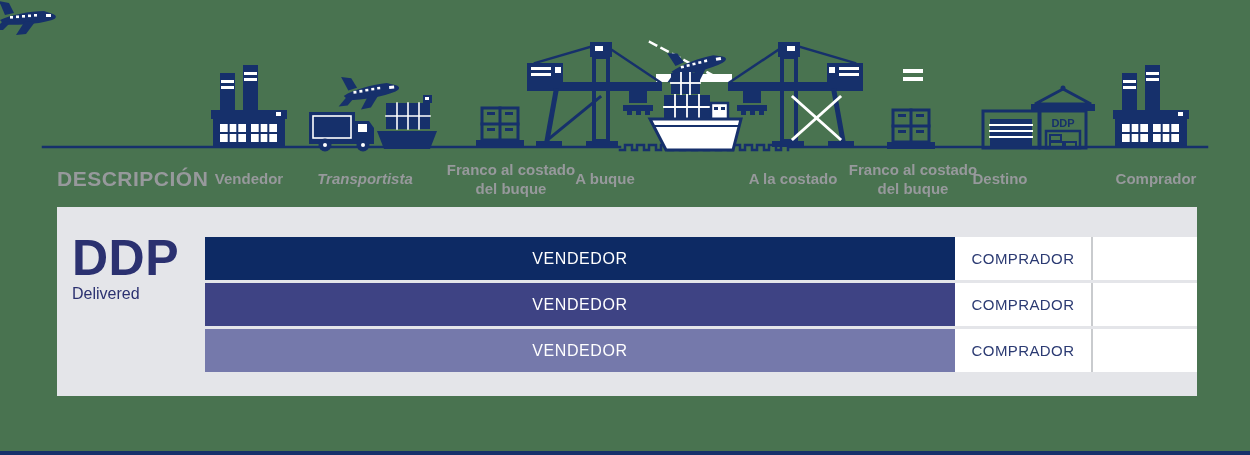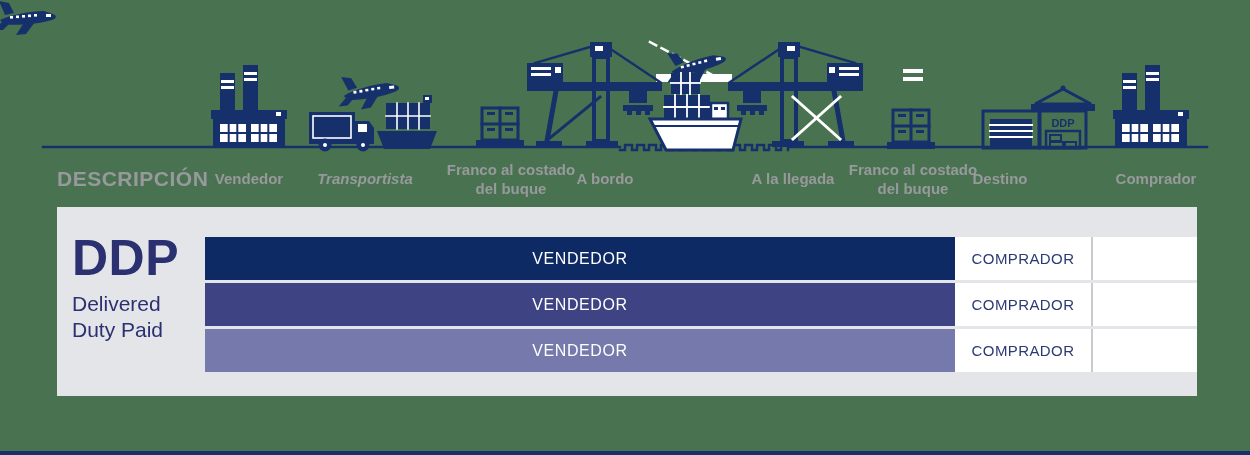--- a/index.html
+++ b/index.html
@@ -27,21 +27,21 @@
   .s7{left:1095px;width:122px;}
 
   .illustration{position:absolute;left:0;top:0;width:1250px;height:210px;}
 
   .table-card{
     position:absolute;left:57px;top:207px;width:1140px;height:189px;
     background:#e4e5e9;
   }
   .incoterm-block{position:absolute;left:15px;top:26px;color:#2b3170;}
   .incoterm-code{font-size:50px;font-weight:bold;line-height:1.02;letter-spacing:0.5px;}
-  .incoterm-name{font-size:21px;line-height:1.26;margin-top:7px;}
+  .incoterm-name{font-size:16px;line-height:1.26;}
 
   .rows-wrap{position:absolute;left:148px;top:30px;width:992px;}
   .resp-row{display:flex;height:43px;margin-bottom:3px;}
   .resp-row:last-child{margin-bottom:0;}
   .seller-bar{
     width:750px;display:flex;align-items:center;justify-content:center;
     color:#ffffff;font-size:16px;letter-spacing:0.6px;
   }
   .buyer-cell{
     width:136px;background:#ffffff;display:flex;align-items:center;justify-content:center;
@@ -226,32 +226,31 @@
       <rect x="1065" y="142" width="11" height="6" fill="none" stroke="#16306b" stroke-width="2"></rect>
     </g>
   </g>
   <use href="#plane" transform="translate(342,76) rotate(-5)"></use>
 </svg>
 
 <div class="desc-label">DESCRIPCIÓN</div>
 <div class="stage-label s0">Vendedor</div>
 <div class="stage-label s1">Transportista</div>
 <div class="stage-label s2">Franco al costado del buque</div>
-<div class="stage-label s3">A bordo</div>
-<div class="stage-label s4">A la llegada</div>
+<div class="stage-label s3">A buque</div>
+<div class="stage-label s4">A la costado</div>
 <div class="stage-label s5">Franco al costado del buque</div>
 <div class="stage-label s6">Destino</div>
 <div class="stage-label s7">Comprador</div>
 
 <div class="table-card">
   <div class="incoterm-block">
     <div class="incoterm-code">DDP</div>
     <div class="incoterm-name">
       <div>Delivered</div>
-      <div>Duty Paid</div>
     </div>
   </div>
 
   <div class="rows-wrap">
     <div class="resp-row">
       <div class="seller-bar" style="background: rgb(13, 42, 100);">
         <span>VENDEDOR</span>
       </div>
       <div class="buyer-cell">
         <span>COMPRADOR</span>

